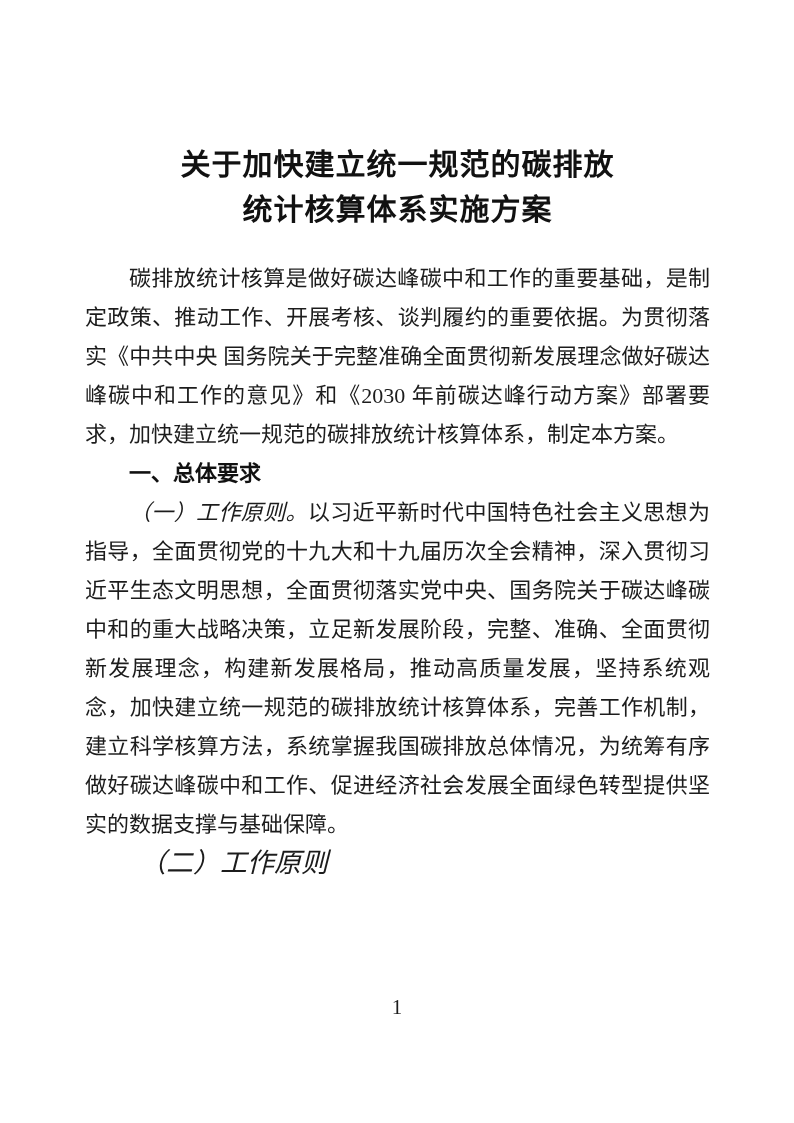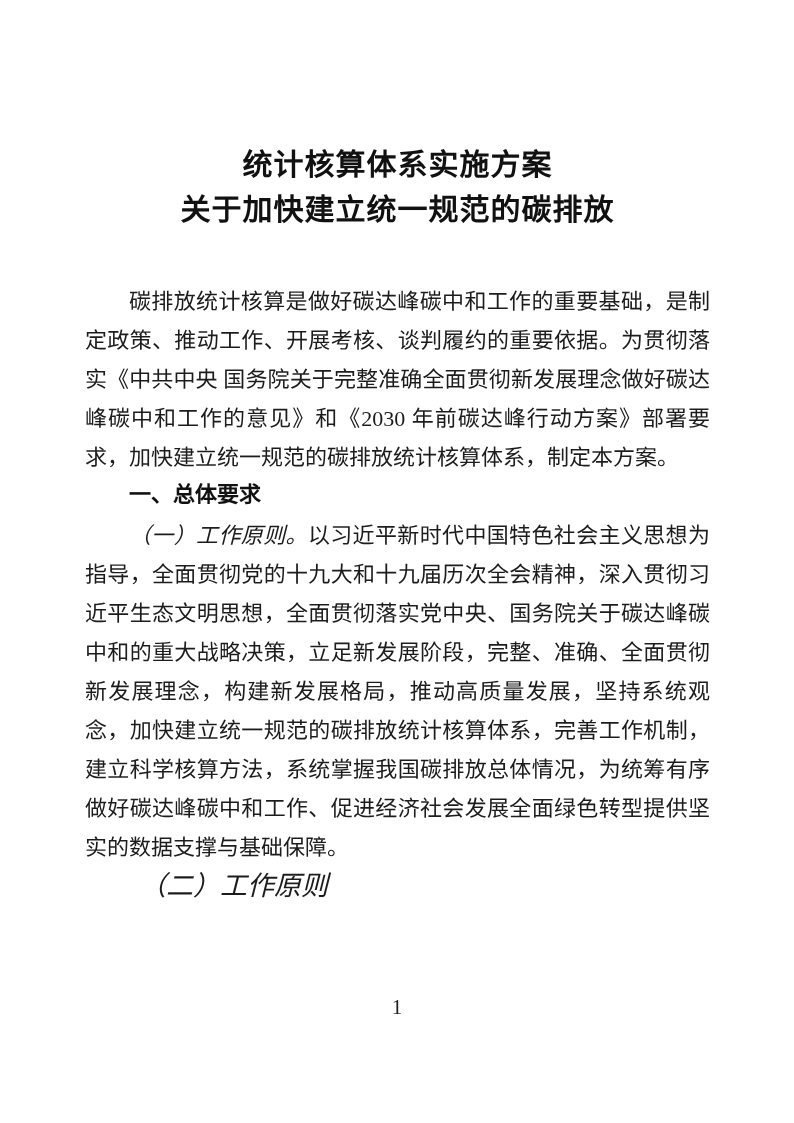--- a/index.html
+++ b/index.html
@@ -30,35 +30,35 @@
     text-align: center;
     font-family: "Liberation Sans", "DejaVu Sans", sans-serif;
     font-weight: bold;
     font-size: 30px;
     line-height: 45px;
     letter-spacing: 1px;
     color: #111111;
   }
 
   .body-block {
-    margin-top: 50px;
+    margin-top: 27px;
     font-size: 22px;
     line-height: 39px;
     text-align: justify;
     text-justify: inter-character;
   }
 
   .para {
     text-indent: 2em;
     margin: 0;
   }
 
   .section-heading {
     text-indent: 2em;
-    font-family: Liberation Mono, monospace;
+    font-family: Liberation Sans, sans-serif;
     font-weight: bold;
     font-size: 22px;
     line-height: 39px;
     color: #111111;
   }
 
   .kai-heading {
     text-indent: 2em;
     font-style: italic; 
     font-size: 27px;
@@ -86,22 +86,22 @@
   }
 </style>
 </head>
 <body>
 
 <div class="page">
 
   <div class="content">
 
     <div class="doc-title">
+      <div>关于加快建立统一规范的碳排放</div>
       <div>统计核算体系实施方案</div>
-      <div>关于加快建立统一规范的碳排放</div>
     </div>
 
     <div class="body-block">
 
       <p class="para">碳排放统计核算是做好碳达峰碳中和工作的重要基础，是制定政策、推动工作、开展考核、谈判履约的重要依据。为贯彻落实《中共中央 国务院关于完整准确全面贯彻新发展理念做好碳达峰碳中和工作的意见》和《2030 年前碳达峰行动方案》部署要求，加快建立统一规范的碳排放统计核算体系，制定本方案。</p>
 
       <p class="section-heading">一、总体要求</p>
 
       <p class="para"><span class="kai-lead">（一）工作原则。</span><span>以习近平新时代中国特色社会主义思想为指导，全面贯彻党的十九大和十九届历次全会精神，深入贯彻习近平生态文明思想，全面贯彻落实党中央、国务院关于碳达峰碳中和的重大战略决策，立足新发展阶段，完整、准确、全面贯彻新发展理念，构建新发展格局，推动高质量发展，坚持系统观念，加快建立统一规范的碳排放统计核算体系，完善工作机制，建立科学核算方法，系统掌握我国碳排放总体情况，为统筹有序做好碳达峰碳中和工作、促进经济社会发展全面绿色转型提供坚实的数据支撑与基础保障。</span></p>
 

